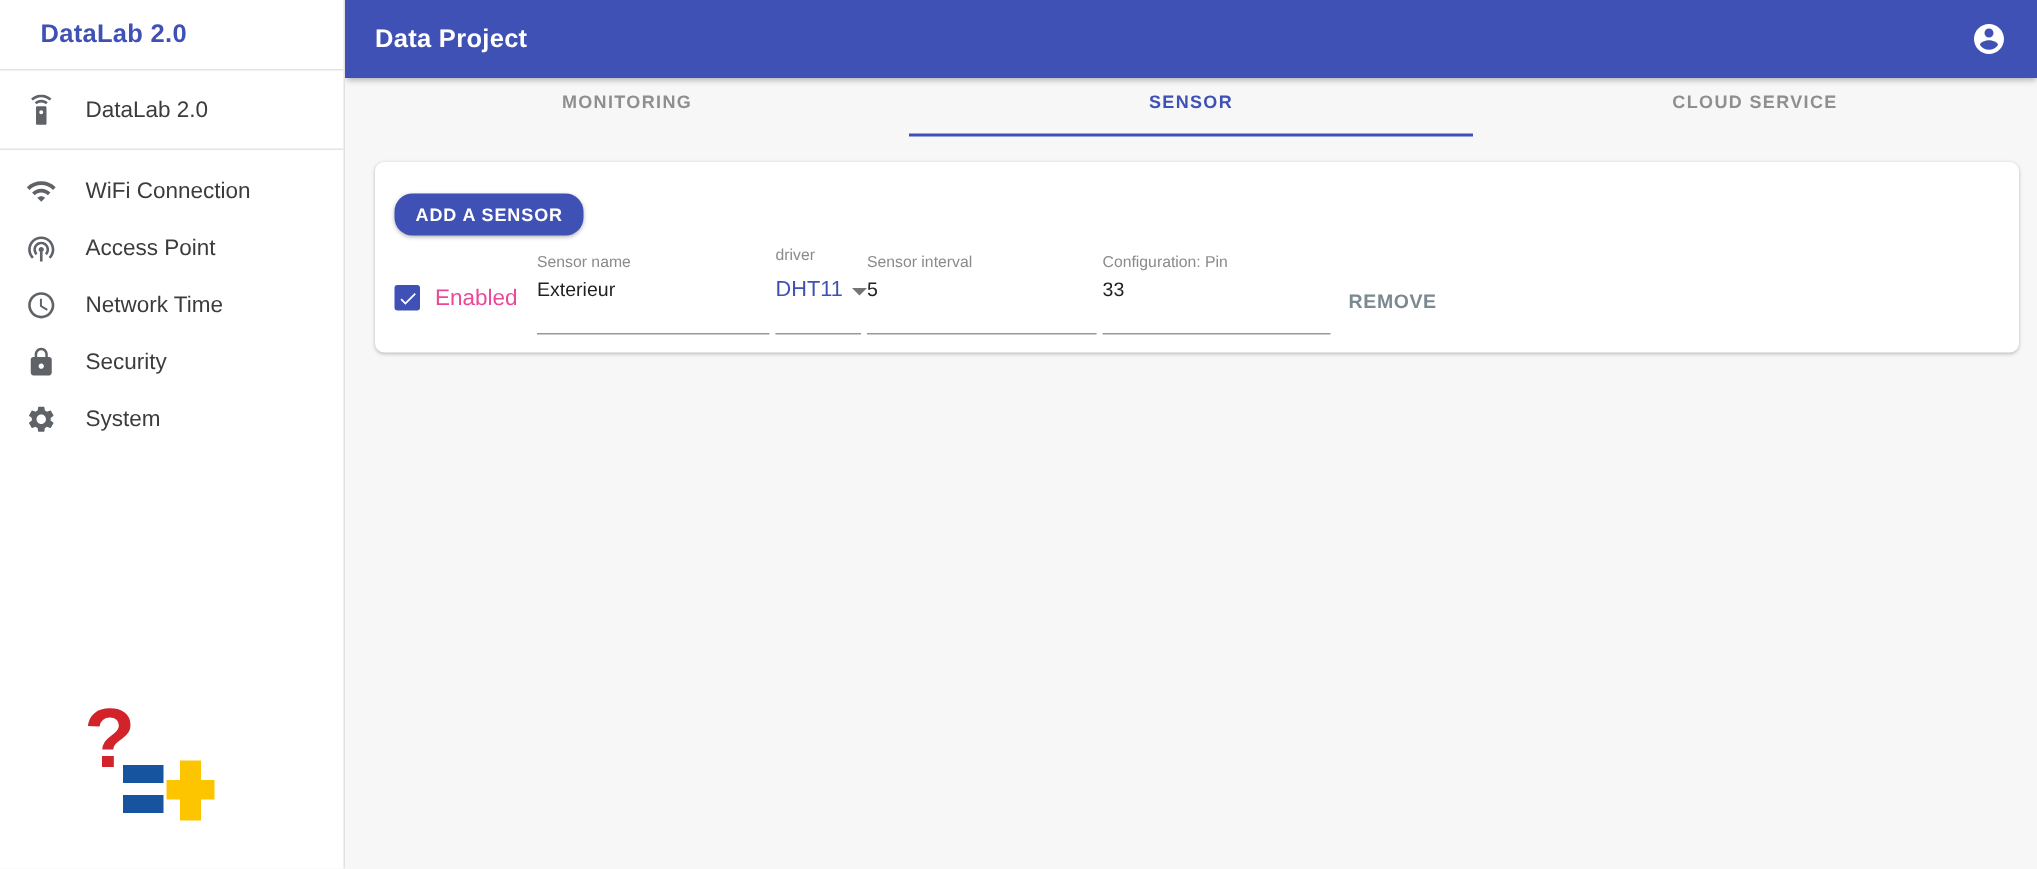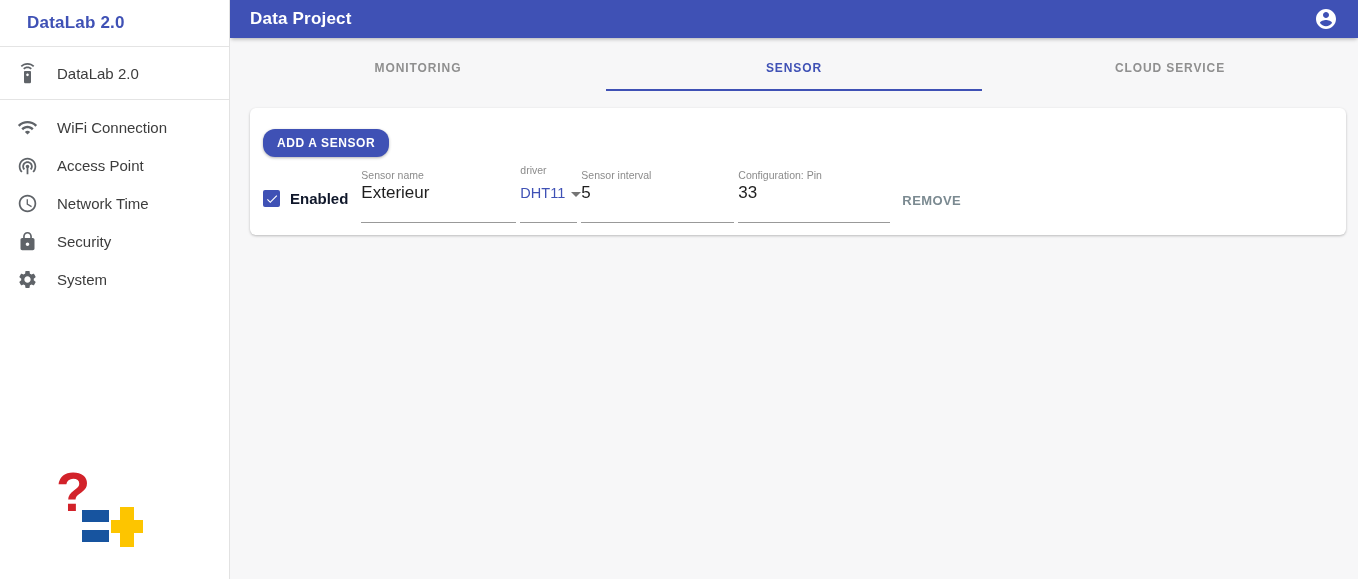--- a/index.html
+++ b/index.html
@@ -19,21 +19,21 @@
   
   .logo { position:absolute; left:56px; top:462px; width:100px; height:95px; }
   .logo-q { position:absolute; left:0; top:2px; font-size:56px; line-height:56px; font-weight:800; color:#d2222a; font-family:"Liberation Sans","DejaVu Sans",sans-serif; }
   .logo-eq-bar { position:absolute; left:26px; width:27px; height:12px; background:#17549f; }
   .logo-eq-bar.b1 { top:48px; }
   .logo-eq-bar.b2 { top:68px; }
   .logo-plus-v { position:absolute; left:64px; top:45px; width:14px; height:40px; background:#fdc500; }
   .logo-plus-h { position:absolute; left:55px; top:58px; width:32px; height:13px; background:#fdc500; }
 
   
-  .appbar { position:absolute; left:230px; top:0; right:0; height:38px; background:#3f51b5; display:flex; align-items:center; box-shadow:0 2px 4px -1px rgba(0,0,0,.3); z-index:4; }
+  .appbar { position:absolute; left:230px; top:0; right:0; height:52px; background:#3f51b5; display:flex; align-items:center; box-shadow:0 2px 4px -1px rgba(0,0,0,.3); z-index:4; }
   .appbar-title { color:#ffffff; font-size:17px; font-weight:bold; margin-left:20px; letter-spacing:.2px; }
   .appbar-spacer { flex:1; }
   .account-btn { width:24px; height:24px; margin-right:20px; cursor:pointer; color:#ffffff; }
   .account-btn svg { width:24px; height:24px; fill:currentColor; }
 
   
   .main { position:absolute; left:230px; top:46px; right:0; bottom:0; background:#f7f7f8; }
   .tabs { display:flex; height:45px; }
   .tab { flex:1; display:flex; align-items:center; justify-content:center; font-size:12px; font-weight:bold; letter-spacing:.9px; color:#8f8f8f; cursor:pointer; border-bottom:2px solid transparent; text-transform:uppercase; }
   .tab.active { color:#3f51b5; border-bottom-color:#3f51b5; }
@@ -43,25 +43,25 @@
   .card-heading { font-size:16.5px; font-weight:bold; color:#1f1f1f; line-height:20px; }
   .btn { display:inline-flex; align-items:center; justify-content:center; height:28px; padding:0 14px; border:none; border-radius:4px; font-family:inherit; font-size:12px; font-weight:bold; letter-spacing:.6px; color:#ffffff; cursor:pointer; box-shadow:0 1px 3px rgba(0,0,0,.3); }
   .btn-primary { background:#3f51b5;border-radius:12px; }
   .btn-muted { background:#90a4ae; }
   .btn-add { margin-top:9px; }
 
   .sensor-row { display:flex; align-items:flex-end; margin-top:7px; }
   .enabled-block { display:flex; align-items:center; margin-bottom:16px; }
   .checkbox { width:17px; height:17px; background:#3f51b5; border-radius:2px; cursor:pointer; display:flex; align-items:center; justify-content:center; }
   .checkbox svg { width:14px; height:14px; fill:#ffffff; }
-  .enabled-label { font-size:15px; color:#0f172a; margin-left:10px; margin-right:13px;font-weight:bold; }
+  .enabled-label { font-size:15px; color:#ec4899; margin-left:10px; margin-right:13px; }
 
   .field { display:flex; flex-direction:column; border-bottom:1px solid #999999; padding-bottom:21px; margin-right:4px; }
   .field-label { font-size:10.5px; color:#8b8b8b; margin-bottom:3px; white-space:nowrap; }
-  .field-value, .field input { font-size:17px; color:#1f1f1f; height:17px; line-height:17px; }
+  .field-value, .field input { font-size:13px; color:#1f1f1f; height:17px; line-height:17px; }
   .field input { border:none; outline:none; background:transparent; width:100%; padding:0; font-family:inherit; }
   .f-name { width:155px; }
   .f-driver { width:57px; cursor:pointer; }
   .f-driver .field-label { margin-bottom:9px; }
   .f-interval { width:153px; }
   .f-pin { width:152px; }
   .select-value { display:flex; align-items:center; white-space:nowrap; }
   .select-text { color:#3f51b5; font-size:14.5px; }
   .dd-arrow { width:0; height:0; border-left:5px solid transparent; border-right:5px solid transparent; border-top:5px solid #757575; margin-left:6px; margin-top:2px; }
 

